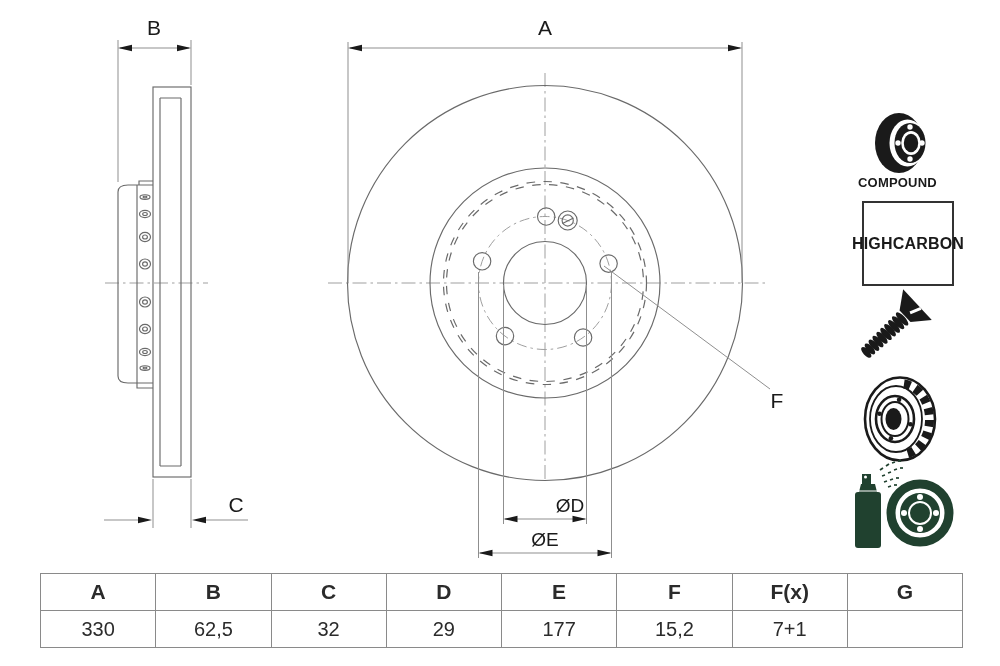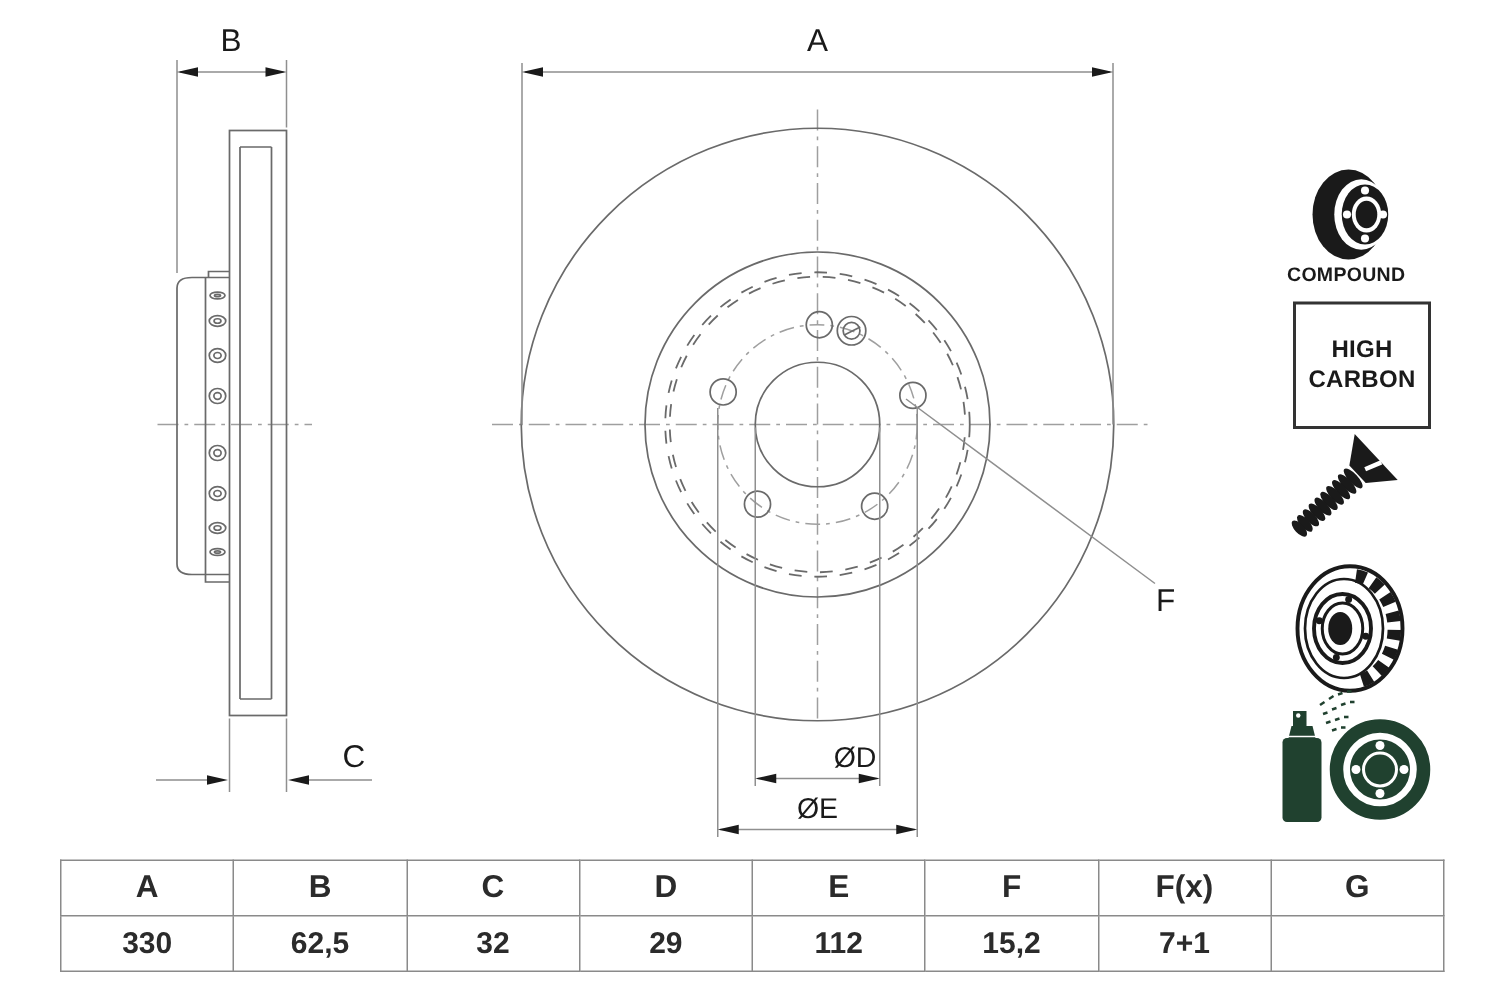--- a/index.html
+++ b/index.html
@@ -23,35 +23,35 @@
 
   
   .lbl { position:absolute; transform:translateX(-50%); font-size:21px; color:var(--ink); white-space:nowrap; }
   .lbl.small { font-size:19px; }
 
   
   .icon-box { position:absolute; }
   .compound-label { position:absolute; left:858px; top:175px; width:92px; 
     font-size:13px; font-weight:bold; letter-spacing:.2px; color:var(--ink); }
   .hc-box { position:absolute; left:862px; top:201px; width:92px; height:85px; box-sizing:border-box;
-    border:2px solid #333; display:flex; flex-direction:column; align-items:center; justify-content:center; }
+    border:2px solid #333; display:flex; flex-direction:row; align-items:center; justify-content:center; }
   .hc-box span { font-size:16px; font-weight:bold; line-height:20px; color:var(--ink); letter-spacing:.2px; }
   .ink { fill:var(--ink); }
   .ink-stroke { stroke:var(--ink); fill:none; }
   .spray-fill { fill:var(--spray-green); }
   .spray-stroke { stroke:var(--spray-green); fill:none; }
 
   
   .dim-table { position:absolute; left:40px; top:573px; width:923px; border-collapse:collapse; table-layout:fixed; }
   .dim-table th, .dim-table td {
     border:1px solid var(--table-border); text-align:center; height:36px; padding:0;
     color:#2b2b2b; background:#fff;
   }
   .dim-table th { font-size:21px; font-weight:bold; }
-  .dim-table td { font-size:20px; font-weight:bold; }
+  .dim-table td { font-size:20px; font-weight:normal; }
 </style>
 </head>
 <body>
 
 <div class="stage" style="--line: #6a6a6a; --dim-line: #8f8f8f; --centerline: #9f9f9f; --ink: #1a1a1a; --spray-green: #20412f; --table-border: #8a8a8a;">
 
   <svg class="drawing-svg" width="1000" height="560" viewBox="0 0 1000 560">
 
     <g>
       <path class="cl" d="M105 283 H208"></path>
@@ -242,21 +242,21 @@
         <th>F(x)</th>
         <th>G</th>
       </tr>
     </thead>
     <tbody>
       <tr>
         <td>330</td>
         <td>62,5</td>
         <td>32</td>
         <td>29</td>
-        <td>112</td>
+        <td>177</td>
         <td>15,2</td>
         <td>7+1</td>
         <td></td>
       </tr>
     </tbody>
   </table>
 
 </div>
 
 </body></html>

